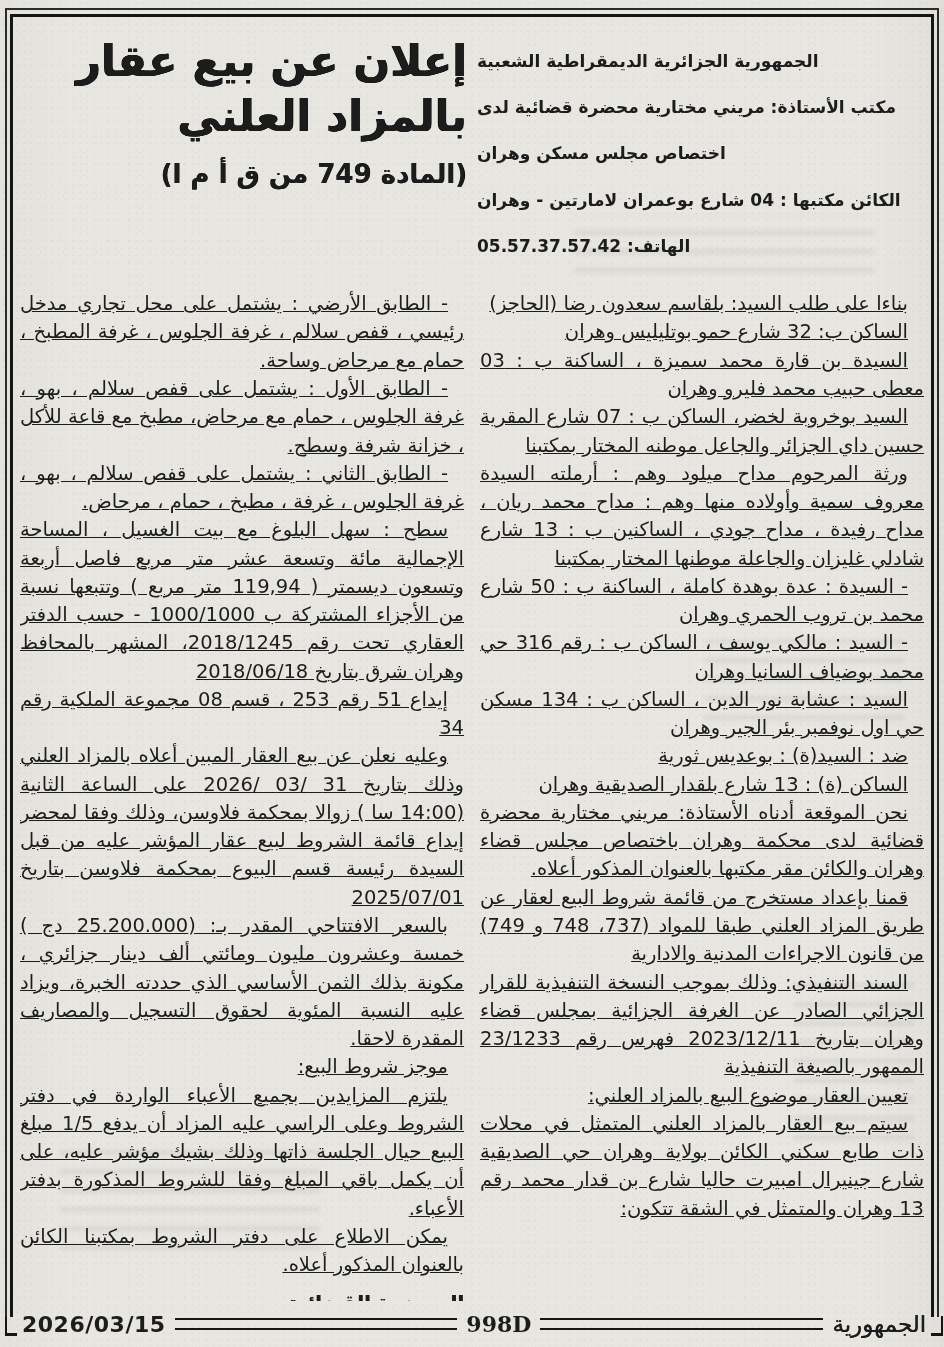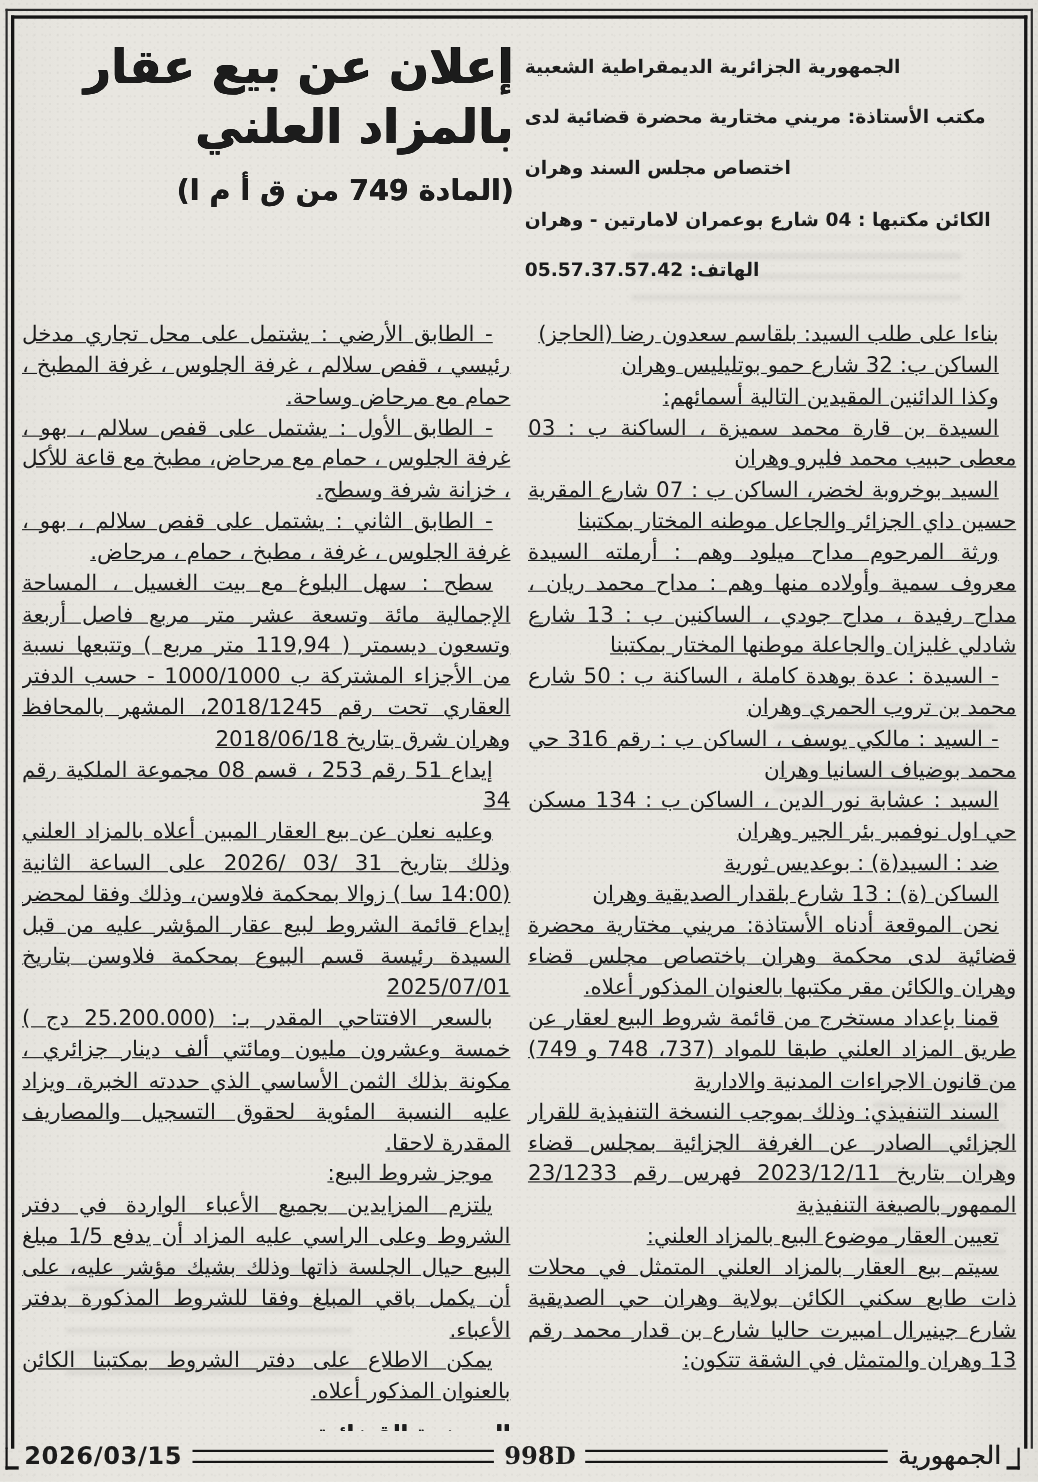--- a/index.html
+++ b/index.html
@@ -43,21 +43,21 @@
     font-size:43px; font-weight:bold; line-height:1.28;
     text-shadow:0.4px 0 #000, -0.4px 0 #000;
   }
   .title-sub { font-size:26px; font-weight:bold; margin-top:15px;
     text-shadow:0.3px 0 #000; }
   .columns { display:flex; gap:16px; }
   .col { flex:1; font-size:19.5px; line-height:1.45; text-align:justify; }
   .para { margin:0; text-indent:16px;text-decoration:underline; }
   .signature { font-weight:bold; font-size:20px; margin-top:10px; text-shadow:0.3px 0 #000; }
   .footer {
-    position:absolute; left:5px; right:17px; bottom:11px; height:24px;
+    position:absolute; left:5px; right:1px; bottom:11px; height:24px;
     display:flex; align-items:center; direction:ltr;text-align:center;
   }
   .corner { box-sizing:border-box; align-self:flex-end; }
   .corner-l { width:12px; height:20px; border-left:2px solid #151515; border-bottom:3px solid #151515; margin-right:5px; }
   .corner-r { width:12px; height:20px; border-right:2px solid #151515; border-bottom:3px solid #151515; margin-left:5px; }
   .f-date { font-size:22px; font-weight:bold; letter-spacing:0.5px; white-space:nowrap; }
   .rule { flex:1; height:8px; border-top:2.5px solid #151515; border-bottom:2.5px solid #151515; margin:0 9px; }
   .f-ref { font-size:22px; font-weight:bold; font-family:"DejaVu Serif", serif; white-space:nowrap; }
   .f-logo { font-size:23px; font-weight:normal; direction:rtl; white-space:nowrap;
     text-shadow:0.5px 0 #222; letter-spacing:-0.5px; }
@@ -83,37 +83,36 @@
   <div class="smudge" id="smudge-2"></div>
   <div class="smudge" id="smudge-3"></div>
   <div class="smudge" id="smudge-4"></div>
 
   <div class="content">
 
     <div class="header-row">
       <div class="office-header">
           <p class="office-line">الجمهورية الجزائرية الديمقراطية الشعبية</p>
           <p class="office-line">مكتب الأستاذة: مريني مختارية محضرة قضائية لدى</p>
-          <p class="office-line">اختصاص مجلس السند وهران</p>
+          <p class="office-line">اختصاص مجلس مسكن وهران</p>
           <p class="office-line">الكائن مكتبها : 04 شارع بوعمران لامارتين - وهران</p>
           <p class="office-line">الهاتف: 05.57.37.57.42</p>
         </div>
 
       <div class="ad-title">
         <div class="title-main">إعلان عن بيع عقار</div>
         <div class="title-main">بالمزاد العلني</div>
         <div class="title-sub">(المادة 749 من ق أ م ا)</div>
       </div>
     </div>
 
     <div class="columns">
       <div class="col right-col">
           <p class="para">بناءا على طلب السيد: بلقاسم سعدون رضا (الحاجز)</p>
           <p class="para">الساكن ب: 32 شارع حمو بوتليليس وهران</p>
-          <p class="para">وكذا الدائنين المقيدين التالية أسمائهم:</p>
           <p class="para">السيدة بن قارة محمد سميزة ، الساكنة ب : 03 معطى حبيب محمد فليرو وهران</p>
           <p class="para">السيد بوخروبة لخضر، الساكن ب : 07 شارع المقرية حسين داي الجزائر والجاعل موطنه المختار بمكتبنا</p>
           <p class="para">ورثة المرحوم مداح ميلود وهم : أرملته السيدة معروف سمية وأولاده منها وهم : مداح محمد ريان ، مداح رفيدة ، مداح جودي ، الساكنين ب : 13 شارع شادلي غليزان والجاعلة موطنها المختار بمكتبنا</p>
           <p class="para">- السيدة : عدة بوهدة كاملة ، الساكنة ب : 50 شارع محمد بن تروب الحمري وهران</p>
           <p class="para">- السيد : مالكي يوسف ، الساكن ب : رقم 316 حي محمد بوضياف السانيا وهران</p>
           <p class="para">السيد : عشابة نور الدين ، الساكن ب : 134 مسكن حي اول نوفمبر بئر الجير وهران</p>
           <p class="para">ضد : السيد(ة) : بوعديس ثورية</p>
           <p class="para">الساكن (ة) : 13 شارع بلقدار الصديقية وهران</p>
           <p class="para">نحن الموقعة أدناه الأستاذة: مريني مختارية محضرة قضائية لدى محكمة وهران باختصاص مجلس قضاء وهران والكائن مقر مكتبها بالعنوان المذكور أعلاه.</p>
           <p class="para">قمنا بإعداد مستخرج من قائمة شروط البيع لعقار عن طريق المزاد العلني طبقا للمواد (737، 748 و 749) من قانون الاجراءات المدنية والادارية</p>

